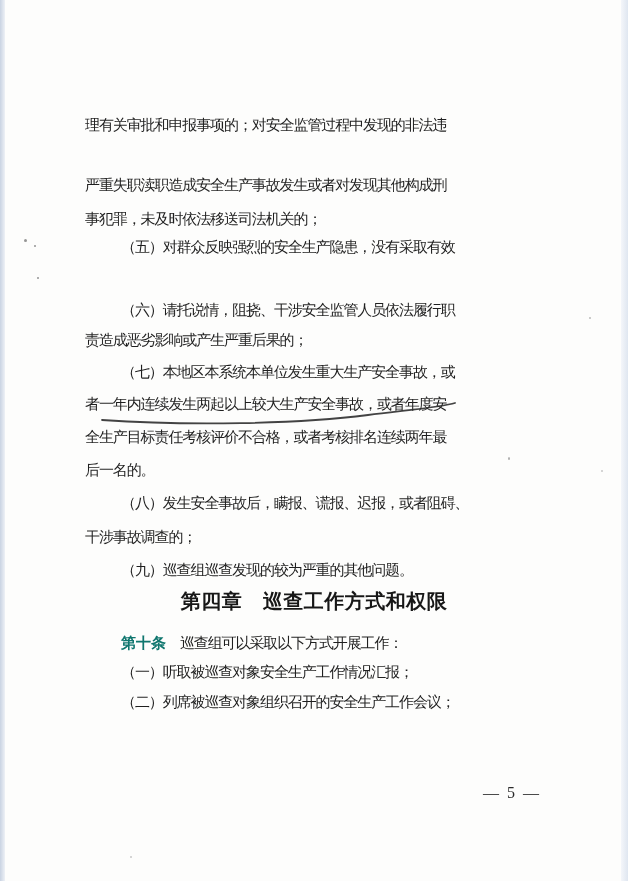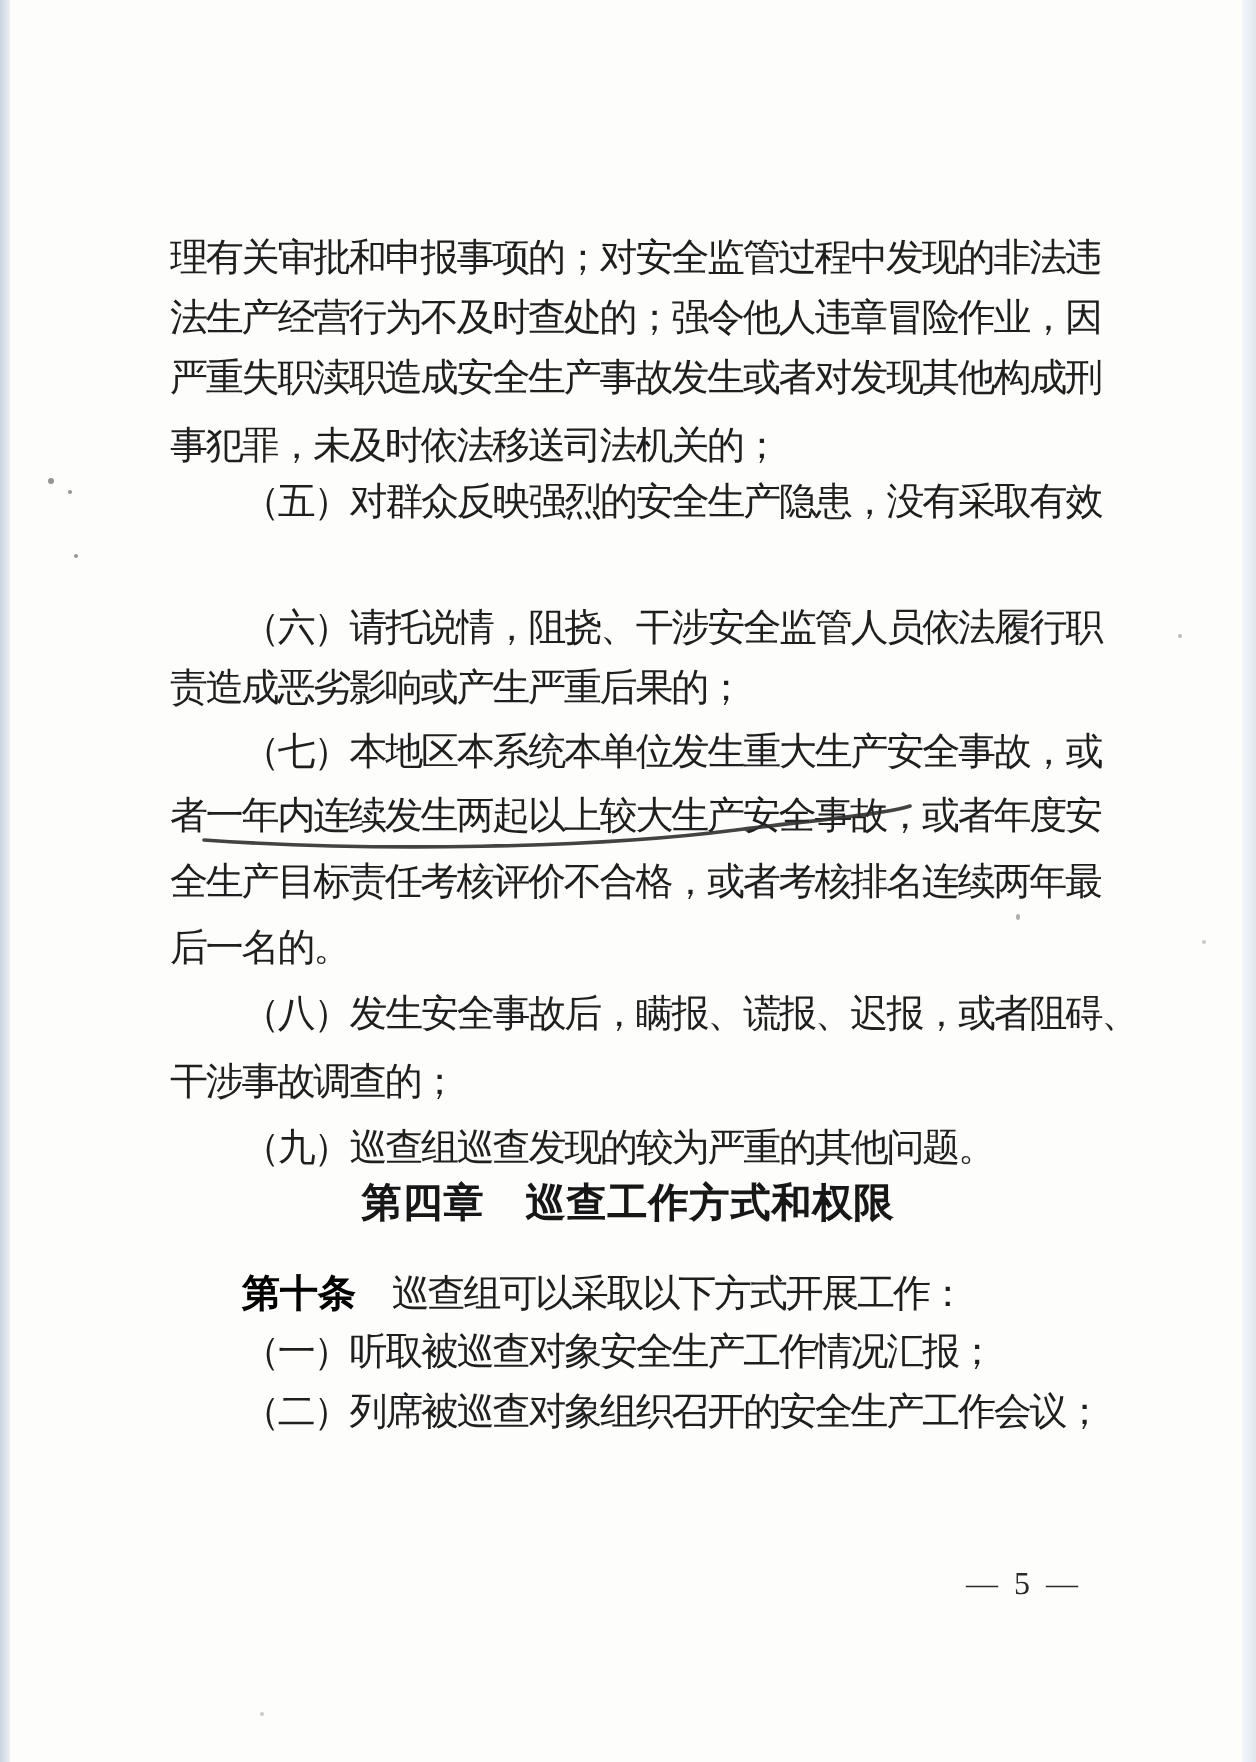--- a/index.html
+++ b/index.html
@@ -15,61 +15,60 @@
     position:absolute;left:0;top:0;width:5px;height:881px;
     background:linear-gradient(to right,#c9d3e2,#eef1f6);
   }
   .edge-right{
     position:absolute;right:0;top:0;width:7px;height:881px;
     background:linear-gradient(to left,#dfe6f0,#f4f6fa);
   }
   .tline{
     position:absolute;
     height:24px;
-    font-size:19px;
+    font-size:15px;
     letter-spacing:-1.1px;
     white-space:nowrap;
     color:#1f1f1f;
   }
   .l-left{left:85px;}
   .l-indent{left:121px;}
   .heading{
     position:absolute;left:0;width:628px;
     text-align:center;
     font-family:Liberation Mono, monospace;
     font-weight:700;
     font-size:20px;
     letter-spacing:0.5px;
     color:#171717;
   }
   .art-label{
     font-family:"Liberation Sans","DejaVu Sans",sans-serif;
     font-weight:700;
     letter-spacing:0;
-    color:#000000;
+    color:#0f766e;
   }
   .pagenum{
     position:absolute;left:470px;top:784px;width:84px;
     text-align:center;
     font-size:16px;
     letter-spacing:2px;
     color:#2a2a2a;
   }
   .uline-svg{position:absolute;left:98px;top:400px;}
   .speck{position:absolute;border-radius:50%;background:#7a7a7a;opacity:.8;}
 </style>
 </head>
 <body>
 
 <div class="page">
   <div class="edge-left"></div>
   <div class="edge-right"></div>
 
   <div class="tline l-left" style="top:116px">理有关审批和申报事项的；对安全监管过程中发现的非法违</div>
-  <div class="tline l-left" style="top:146px">法生产经营行为不及时查处的；强令他人违章冒险作业，因</div>
   <div class="tline l-left" style="top:176px">严重失职渎职造成安全生产事故发生或者对发现其他构成刑</div>
   <div class="tline l-left" style="top:210px">事犯罪，未及时依法移送司法机关的；</div>
   <div class="tline l-indent" style="top:238px">（五）对群众反映强烈的安全生产隐患，没有采取有效</div>
   <div class="tline l-indent" style="top:301px">（六）请托说情，阻挠、干涉安全监管人员依法履行职</div>
   <div class="tline l-left" style="top:331px">责造成恶劣影响或产生严重后果的；</div>
   <div class="tline l-indent" style="top:363px">（七）本地区本系统本单位发生重大生产安全事故，或</div>
 
   <div class="tline l-left" style="top:395px"><span>者</span><span>一年内连续发生两起以上较大生产安全事故</span><span>，或者年度安</span></div>
   <svg class="uline-svg" width="362" height="26" viewBox="0 0 362 26">
     <path d="M4,20 C90,26 200,24 270,15 C310,10 345,7 357,3" fill="none" stroke="#2f2f2f" stroke-width="1.8" stroke-linecap="round" opacity="0.9"></path>

